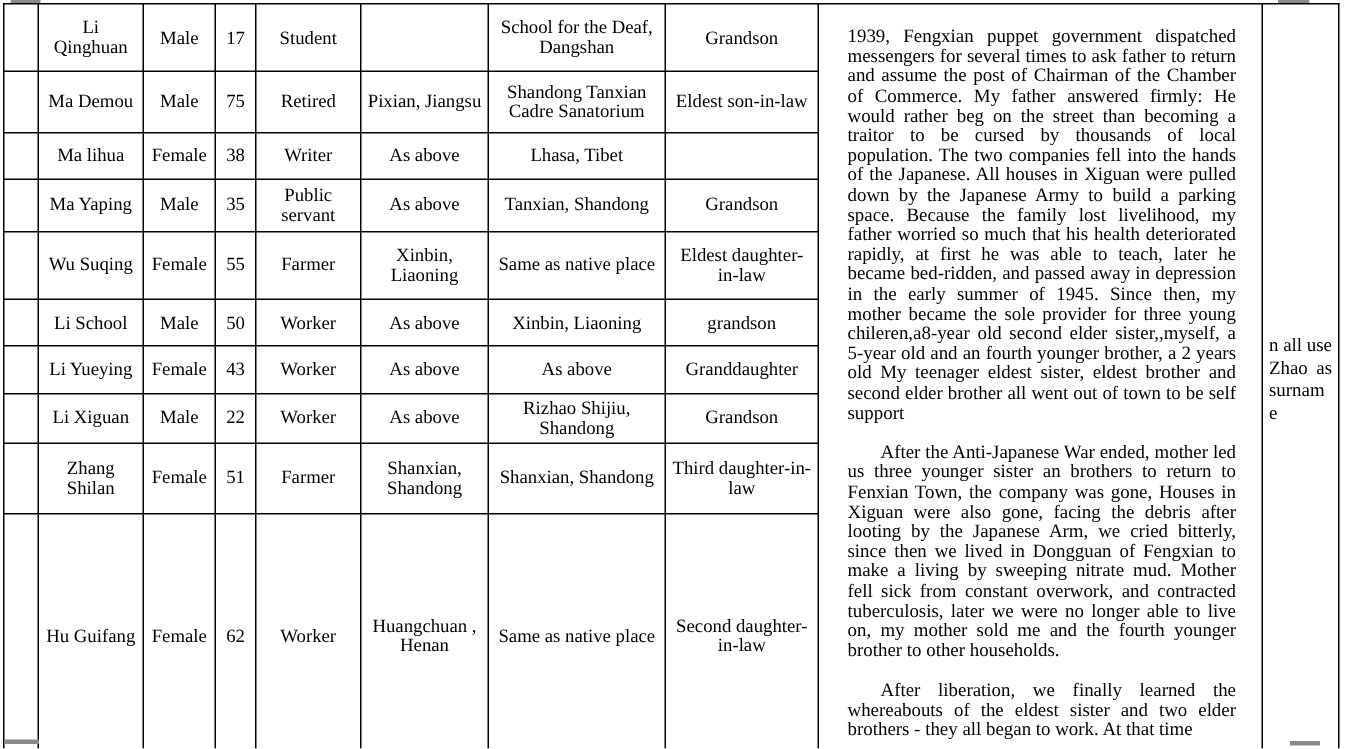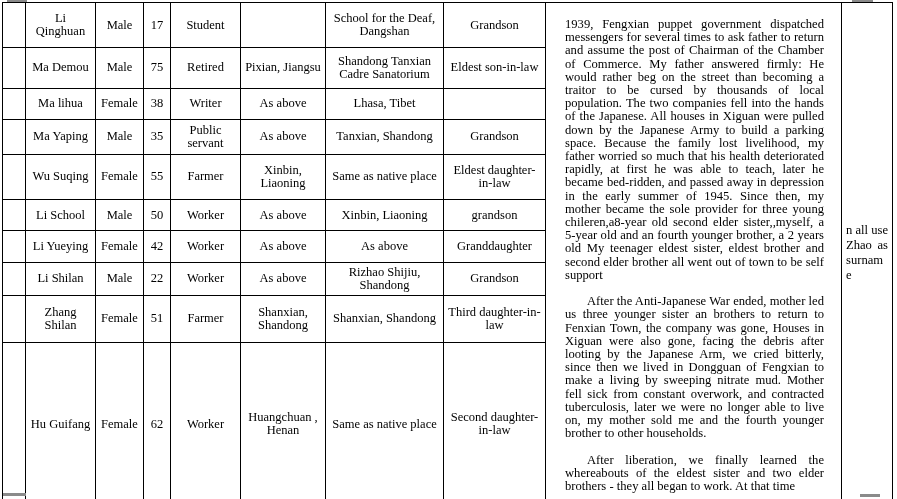--- a/index.html
+++ b/index.html
@@ -156,29 +156,29 @@
           <td class="col-age">50</td>
           <td class="col-occupation">Worker</td>
           <td class="col-native">As above</td>
           <td class="col-address">Xinbin, Liaoning</td>
           <td class="col-rel">grandson</td>
         </tr>
         <tr style="height:27px">
           <td class="col-blank"></td>
           <td class="col-name">Li Yueying</td>
           <td class="col-gender">Female</td>
-          <td class="col-age">42</td>
+          <td class="col-age">43</td>
           <td class="col-occupation">Worker</td>
           <td class="col-native">As above</td>
           <td class="col-address">As above</td>
           <td class="col-rel">Granddaughter</td>
         </tr>
         <tr style="height:27px">
           <td class="col-blank"></td>
-          <td class="col-name">Li Shilan</td>
+          <td class="col-name">Li Xiguan</td>
           <td class="col-gender">Male</td>
           <td class="col-age">22</td>
           <td class="col-occupation">Worker</td>
           <td class="col-native">As above</td>
           <td class="col-address">Rizhao Shijiu, Shandong</td>
           <td class="col-rel">Grandson</td>
         </tr>
         <tr style="height:40px">
           <td class="col-blank"></td>
           <td class="col-name">Zhang Shilan</td>

